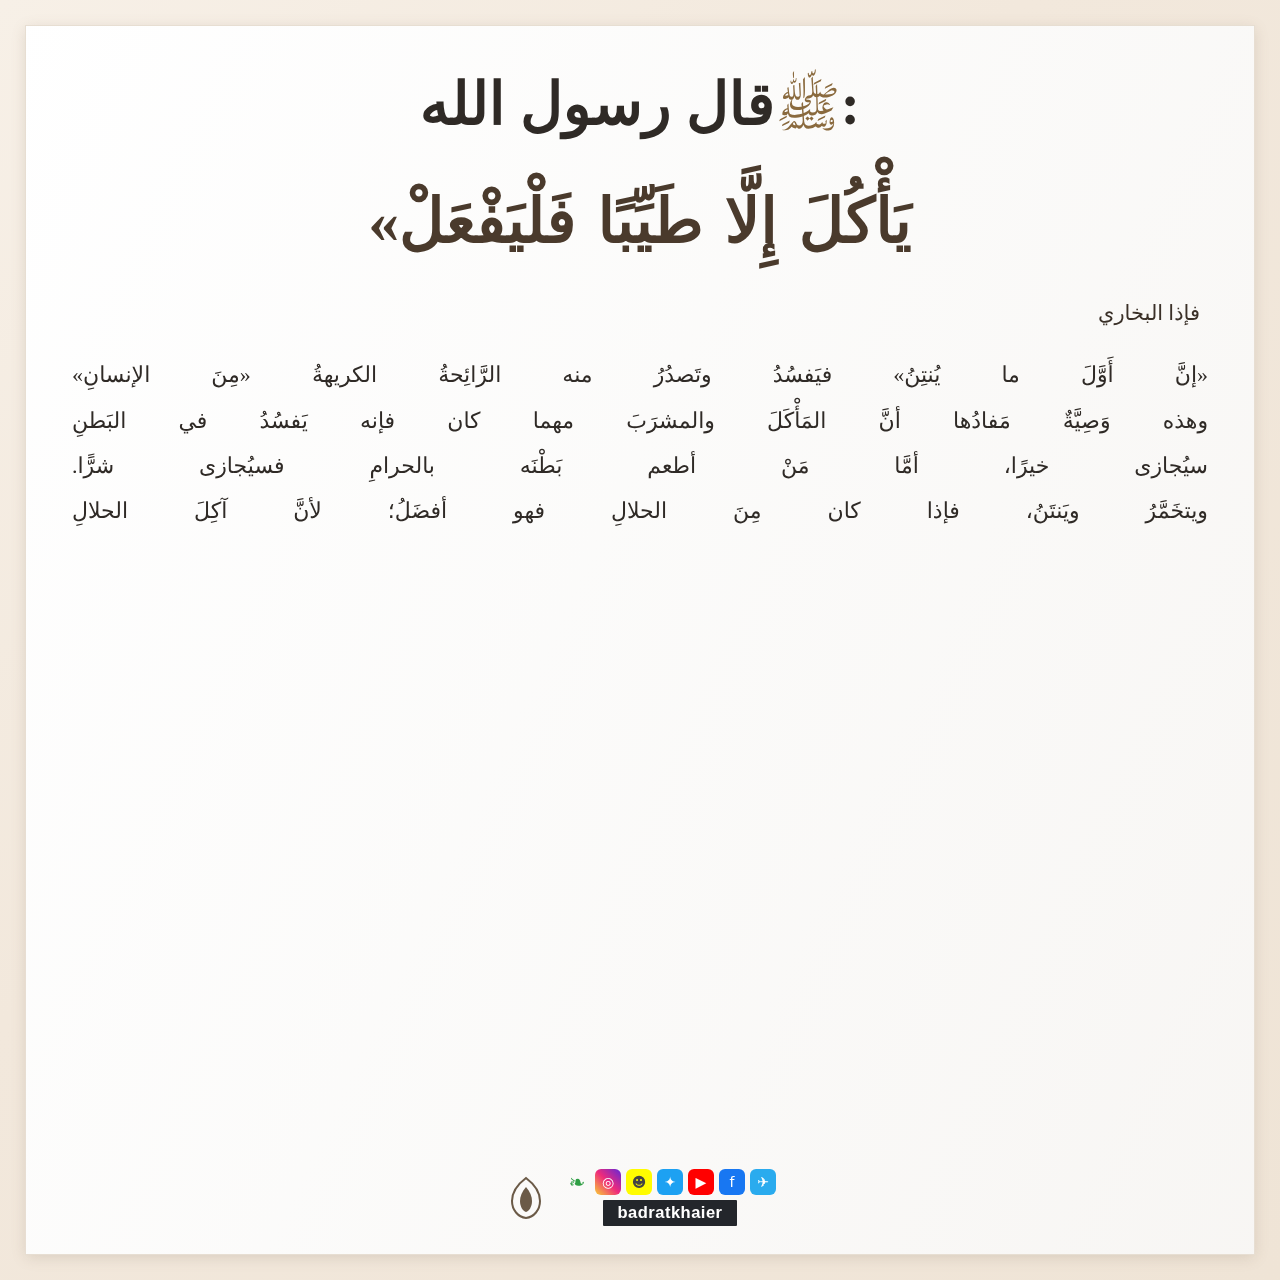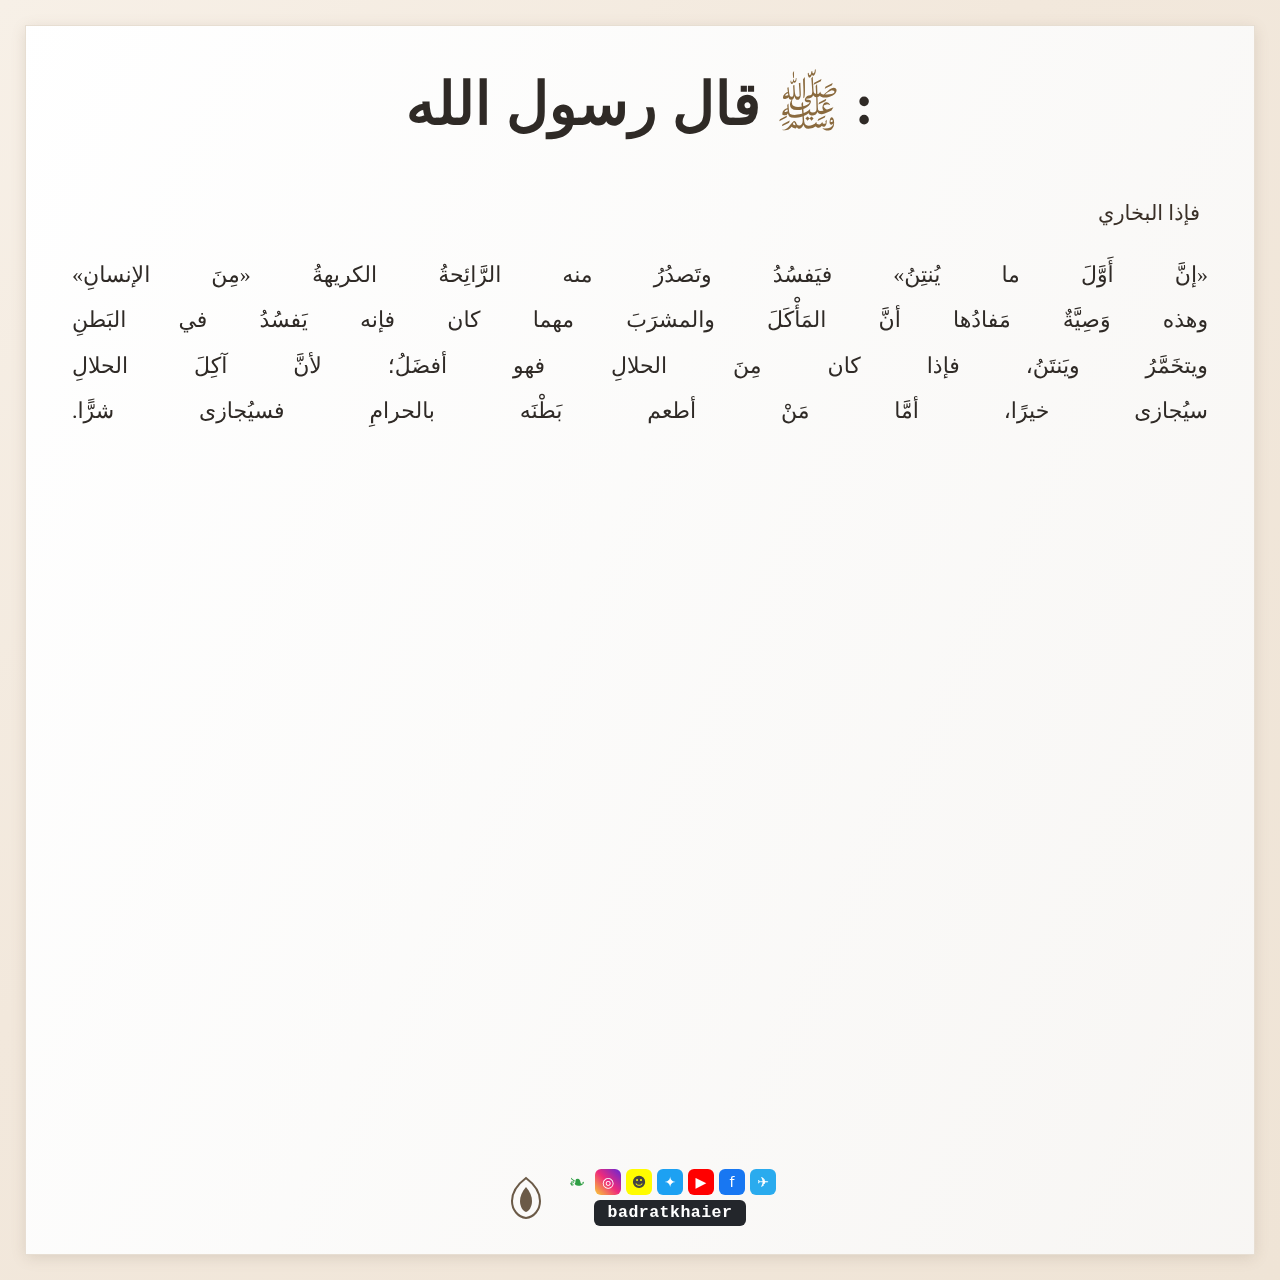--- a/index.html
+++ b/index.html
@@ -60,21 +60,20 @@
     padding: 18px 34px 10px 34px;
     box-sizing: border-box;
   }
 
   
   .header-line {
     display: flex;
     flex-direction: row-reverse;
     align-items: center;
     justify-content: center;
-    gap: 14px;
     margin-top: 28px;
     width: 100%;
   }
   .header-text {
     font-family: "Liberation Serif", "DejaVu Serif", serif;
     font-size: 59px;
     font-weight: 700;
     color: #2f2a26;
     letter-spacing: 0;
     white-space: nowrap;
@@ -188,26 +187,26 @@
     align-items: center;
     justify-content: center;
     color: #fff;
     font-size: 14px;
     font-family: "DejaVu Sans", sans-serif;
     line-height: 1;
   }
   .handle {
     background: #23262b;
     color: #ffffff;
-    font-family: Liberation Mono, monospace;
+    font-family: Liberation Sans, sans-serif;
     font-size: 16.5px;
     font-weight: 700;
     letter-spacing: 0.5px;
     padding: 3px 14px 4px 14px;
-    border-radius: 6px;
+    border-radius: 1px;
     direction: ltr;
   }
   .leaf-icon {
     width: 26px;
     height: 26px;
     display: flex;
     align-items: center;
     justify-content: center;
     font-size: 20px;
     color: #2f9e44;
@@ -222,29 +221,30 @@
 
   <div class="content">
 
     <div class="header-line">
       <span class="header-text">قال رسول الله</span>
       <span class="salawat-glyph">ﷺ</span>
       <span class="header-text">:</span>
     </div>
 
     <div class="hadith">
+      <span class="ln">يَأْكُلَ إِلَّا طَيِّبًا فَلْيَفْعَلْ»</span>
     </div>
 
     <div class="narrator">فإذا البخاري</div>
 
     <div class="explanation">
       <span class="pl">«إنَّ أَوَّلَ ما يُنتِنُ» فيَفسُدُ وتَصدُرُ منه الرَّائِحةُ الكريهةُ «مِنَ الإنسانِ»</span>
       <span class="pl">وهذه وَصِيَّةٌ مَفادُها أنَّ المَأْكَلَ والمشرَبَ مهما كان فإنه يَفسُدُ في البَطنِ</span>
+      <span class="pl">سيُجازى خيرًا، أمَّا مَنْ أطعم بَطْنَه بالحرامِ فسيُجازى شرًّا.</span>
       <span class="pl">ويتخَمَّرُ ويَنتَنُ، فإذا كان مِنَ الحلالِ فهو أفضَلُ؛ لأنَّ آكِلَ الحلالِ</span>
-      <span class="pl">سيُجازى خيرًا، أمَّا مَنْ أطعم بَطْنَه بالحرامِ فسيُجازى شرًّا.</span>
     </div>
 
     <div class="footer">
 
       <span class="brand-mark">
         <svg width="44" height="46" viewBox="0 0 44 46" aria-hidden="true">
           <path d="M22 3 C30 9 36 17 36 26 C36 35 30 42 22 43 C14 42 8 35 8 26 C8 17 14 9 22 3 Z" fill="none" stroke="#6b5a47" stroke-width="2"></path>
           <path d="M22 12 C26 17 28 21 28 26 C28 32 25 36 22 37 C19 36 16 32 16 26 C16 21 18 17 22 12 Z" fill="#6b5a47"></path>
         </svg>
       </span>

